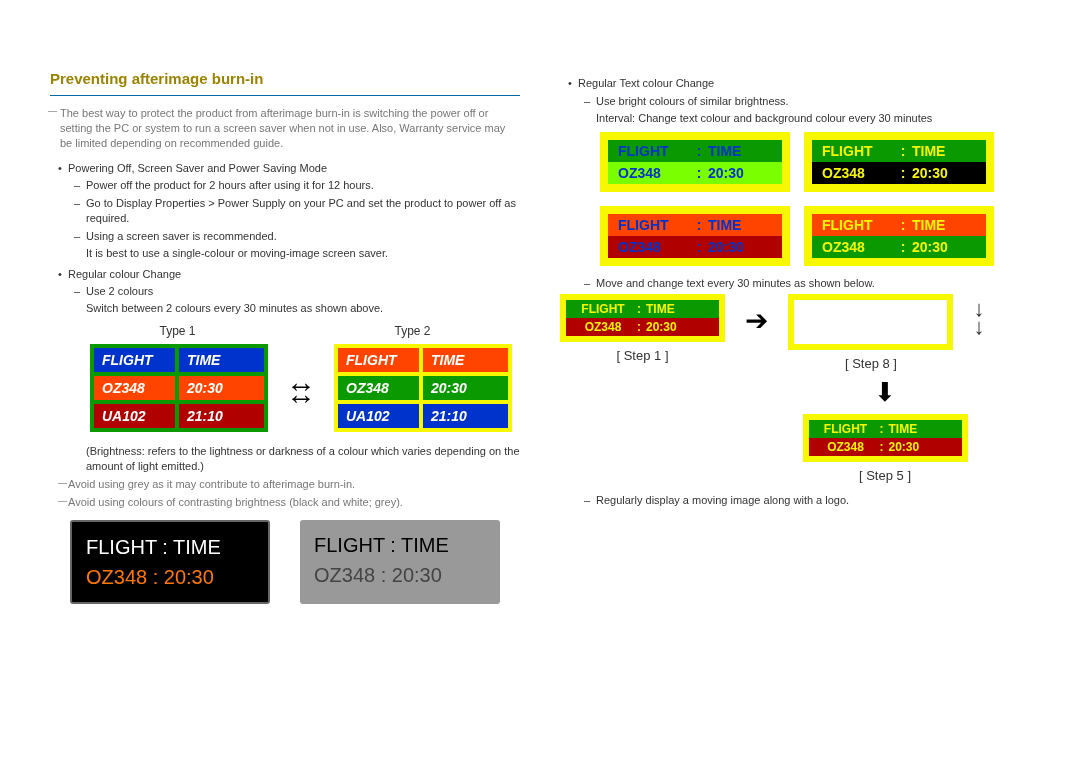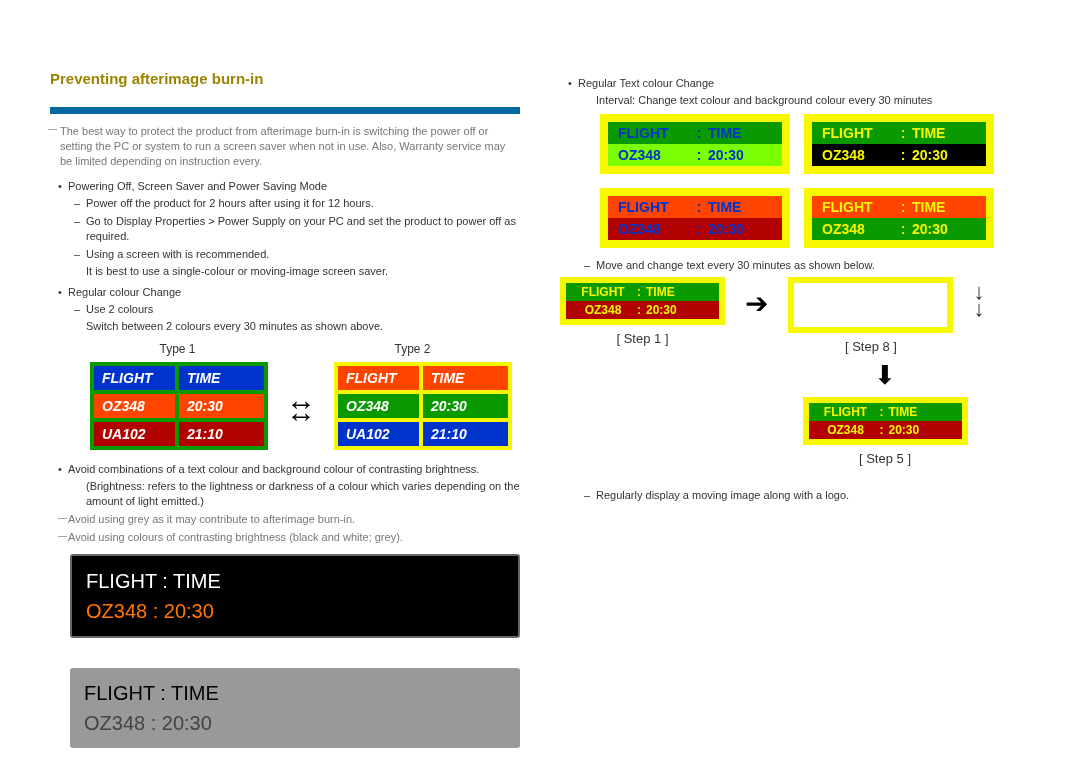--- a/index.html
+++ b/index.html
@@ -12,22 +12,22 @@
     height: 763px;
     padding: 70px 50px 30px 50px;
     display: flex;
     gap: 40px;
   }
   .col { flex: 1; }
   .section-title {
     font-size: 15px;
     font-weight: bold;
     color: #9c8400;
-    border-bottom: 7px solid #0369a1;
-    padding-bottom: 20px;
+    border-bottom: 1px solid #0369a1;
+    padding-bottom: 8px;
     margin-bottom: 10px;
   }
   .intro { color: #777; line-height: 1.35; margin-bottom: 10px; position: relative; padding-left: 10px;}
   .intro::before { content:"―"; position:absolute; left:-2px; top:-1px; font-size:9px;}
   .b1 { margin: 6px 0 2px 18px; position: relative; line-height: 1.35; }
   .b1::before { content: "•"; position: absolute; left: -10px; }
   .b2 { margin: 3px 0 2px 36px; position: relative; line-height: 1.35; }
   .b2::before { content: "‒"; position: absolute; left: -12px; }
   .b2sub { margin: 2px 0 2px 36px; line-height: 1.35; }
   .note { margin: 3px 0 2px 18px; line-height: 1.35; color:#777; position:relative; }
@@ -60,21 +60,21 @@
   .cell-orange { background:#ff4400; }
   .cell-darkred { background:#b00000; }
   .cell-green { background:#0a9a00; }
   .arrow-h {
     font-size: 30px;
     color:#000;
     line-height:0.4;
   }
   .arrow-v { font-size: 26px; color:#000; text-align:center; }
 
-  .display-row { display:flex; gap:30px; margin: 10px 0 0 20px; flex-direction: column; }
+  .display-row { display:flex; gap:30px; margin: 10px 0 0 20px; }
   .display-panel {
     padding: 10px 14px;
     border-radius: 3px;
     font-size: 20px;
     line-height:1.5;
     min-width: 200px;
   }
   .dp-black { background:#000; border:2px solid #666;}
   .dp-grey  { background:#999; }
   .dp-line1-white { color:#fff; }
@@ -119,26 +119,26 @@
   .sp-step2 { height:56px; overflow:hidden;}
 
   .arrows-right { display:flex; flex-direction:column; gap:0; font-size:22px; line-height:0.8; margin-top:6px;}
   .vert-arrow-wrap { width:100%; display:flex; justify-content:center; margin:6px 0;}
 </style>
 </head>
 <body>
 
 <div class="col">
   <div class="section-title">Preventing afterimage burn-in</div>
-  <div class="intro">The best way to protect the product from afterimage burn-in is switching the power off or setting the PC or system to run a screen saver when not in use. Also, Warranty service may be limited depending on instruction every.</div>
+  <div class="intro">The best way to protect the product from afterimage burn-in is switching the power off or setting the PC or system to run a screen saver when not in use. Also, Warranty service may be limited depending on recommended guide.</div>
 
   <div class="b1">Powering Off, Screen Saver and Power Saving Mode</div>
   <div class="b2">Power off the product for 2 hours after using it for 12 hours.</div>
   <div class="b2">Go to Display Properties &gt; Power Supply on your PC and set the product to power off as required.</div>
-  <div class="b2">Using a screen with is recommended.</div>
+  <div class="b2">Using a screen saver is recommended.</div>
   <div class="b2sub">It is best to use a single-colour or moving-image screen saver.</div>
 
   <div class="b1">Regular colour Change</div>
   <div class="b2">Use 2 colours</div>
   <div class="b2sub">Switch between 2 colours every 30 minutes as shown above.</div>
 
   <div class="type-row">
     <div class="type-label">Type 1</div>
     <div class="type-label">Type 2</div>
   </div>
@@ -170,39 +170,39 @@
         <div class="ft-cell cell-green">OZ348</div>
         <div class="ft-cell cell-green">20:30</div>
       </div>
       <div class="ft-row" style="border-top:4px solid #f7f700">
         <div class="ft-cell cell-blue">UA102</div>
         <div class="ft-cell cell-blue">21:10</div>
       </div>
     </div>
   </div>
 
-  <div class="b1">Avoid combinations of a text colour and background colour of contrasting brightness.</div>
   <div class="b2sub" style="">(Brightness: refers to the lightness or darkness of a colour which varies depending on the amount of light emitted.)</div>
   <div class="note">Avoid using grey as it may contribute to afterimage burn-in.</div>
   <div class="note">Avoid using colours of contrasting brightness (black and white; grey).</div>
 
   <div class="display-row">
     <div class="display-panel dp-black">
       <div class="dp-line1-white">FLIGHT    :   TIME</div>
       <div class="dp-line2-orange">OZ348    :   20:30</div>
     </div>
     <div class="display-panel dp-grey">
       <div class="dp-line1-black">FLIGHT    :   TIME</div>
       <div class="dp-line2-darkgrey">OZ348    :   20:30</div>
     </div>
   </div>
 </div>
 
 <div class="col">
   <div class="b1" style="">Regular Text colour Change</div>
+  <div class="b2">Use bright colours of similar brightness.</div>
   <div class="b2sub">Interval: Change text colour and background colour every 30 minutes</div>
 
   <div class="quad">
     <div class="panel-yellow p1">
       <div class="row">
           <span>FLIGHT</span>
           <span class="sep">:</span>
           <span>TIME</span>
         </div>
       <div class="row">
@@ -298,14 +298,14 @@
         <div class="row sp-bot">
             <span>OZ348</span>
             <span class="sep">:</span>
             <span>20:30</span>
           </div>
       </div>
       <div class="step-label">[ Step 5 ]</div>
     </div>
   </div>
 
-  <div class="b2" style="margin-top:22px">Regularly display a moving image along with a logo.</div>
+  <div class="b2" style="margin-top:10px">Regularly display a moving image along with a logo.</div>
 </div>
 
 </body></html>

